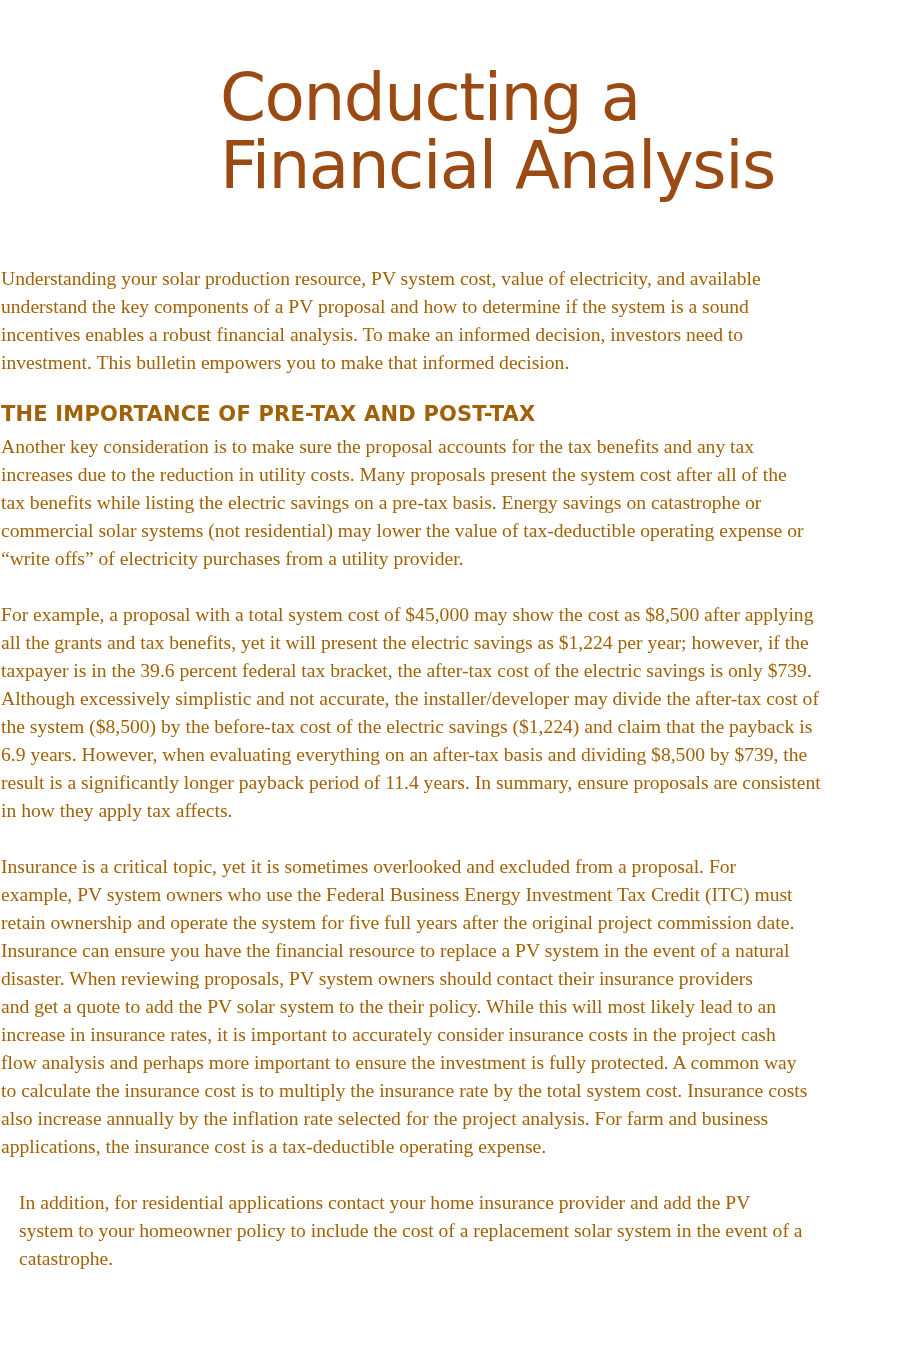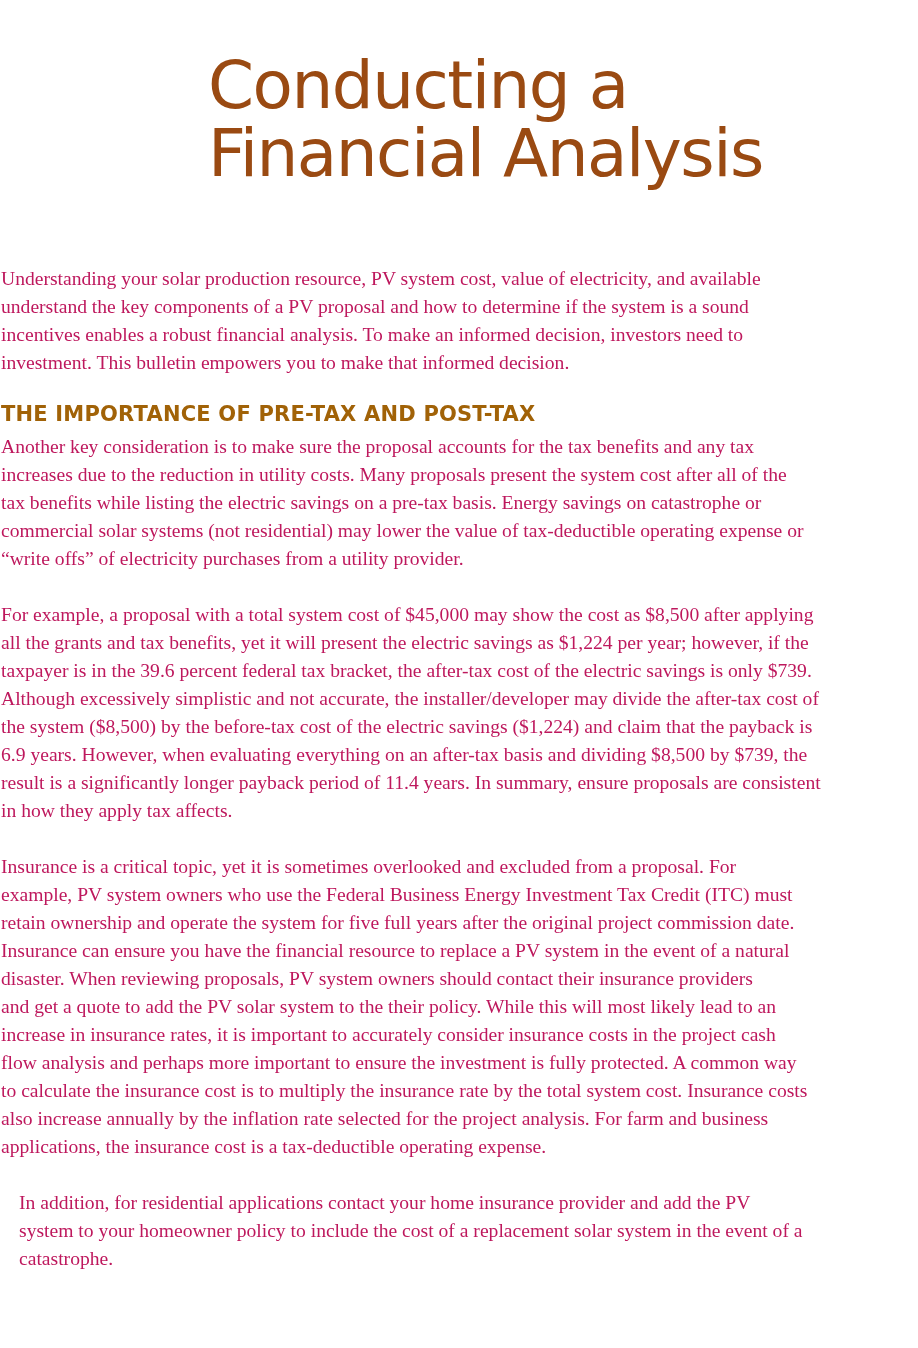--- a/index.html
+++ b/index.html
@@ -10,21 +10,21 @@
   body {
     width: 918px;
     height: 1348px;
     position: relative;
     overflow: hidden;
   }
   .title {
     position: absolute;
     left: 208px;
     top: 52px;
-    margin: 0;
+    margin: 12px;
     font-family: "DejaVu Sans", sans-serif;
     font-weight: normal;
     color: #9a4a12;
     font-size: 66px;
     line-height: 68px;
     letter-spacing: -1.5px;
   }
   .title .line { display: block; white-space: nowrap; }
   .section-heading {
     position: absolute;
@@ -37,21 +37,21 @@
     font-size: 21px;
     line-height: 28px;
     letter-spacing: 0.2px;
     white-space: nowrap;
   }
   .para {
     position: absolute;
     left: 1px;
     margin: 0;
     font-family: "Liberation Serif", serif;
-    color: #be185d;
+    color: #a16207;
     font-size: 19.6px;
     line-height: 28px;
   }
   .para .line { display: block; white-space: nowrap; }
 </style>
 </head>
 <body>
 
 <h1 class="title">
   <span class="line">Conducting a</span>

